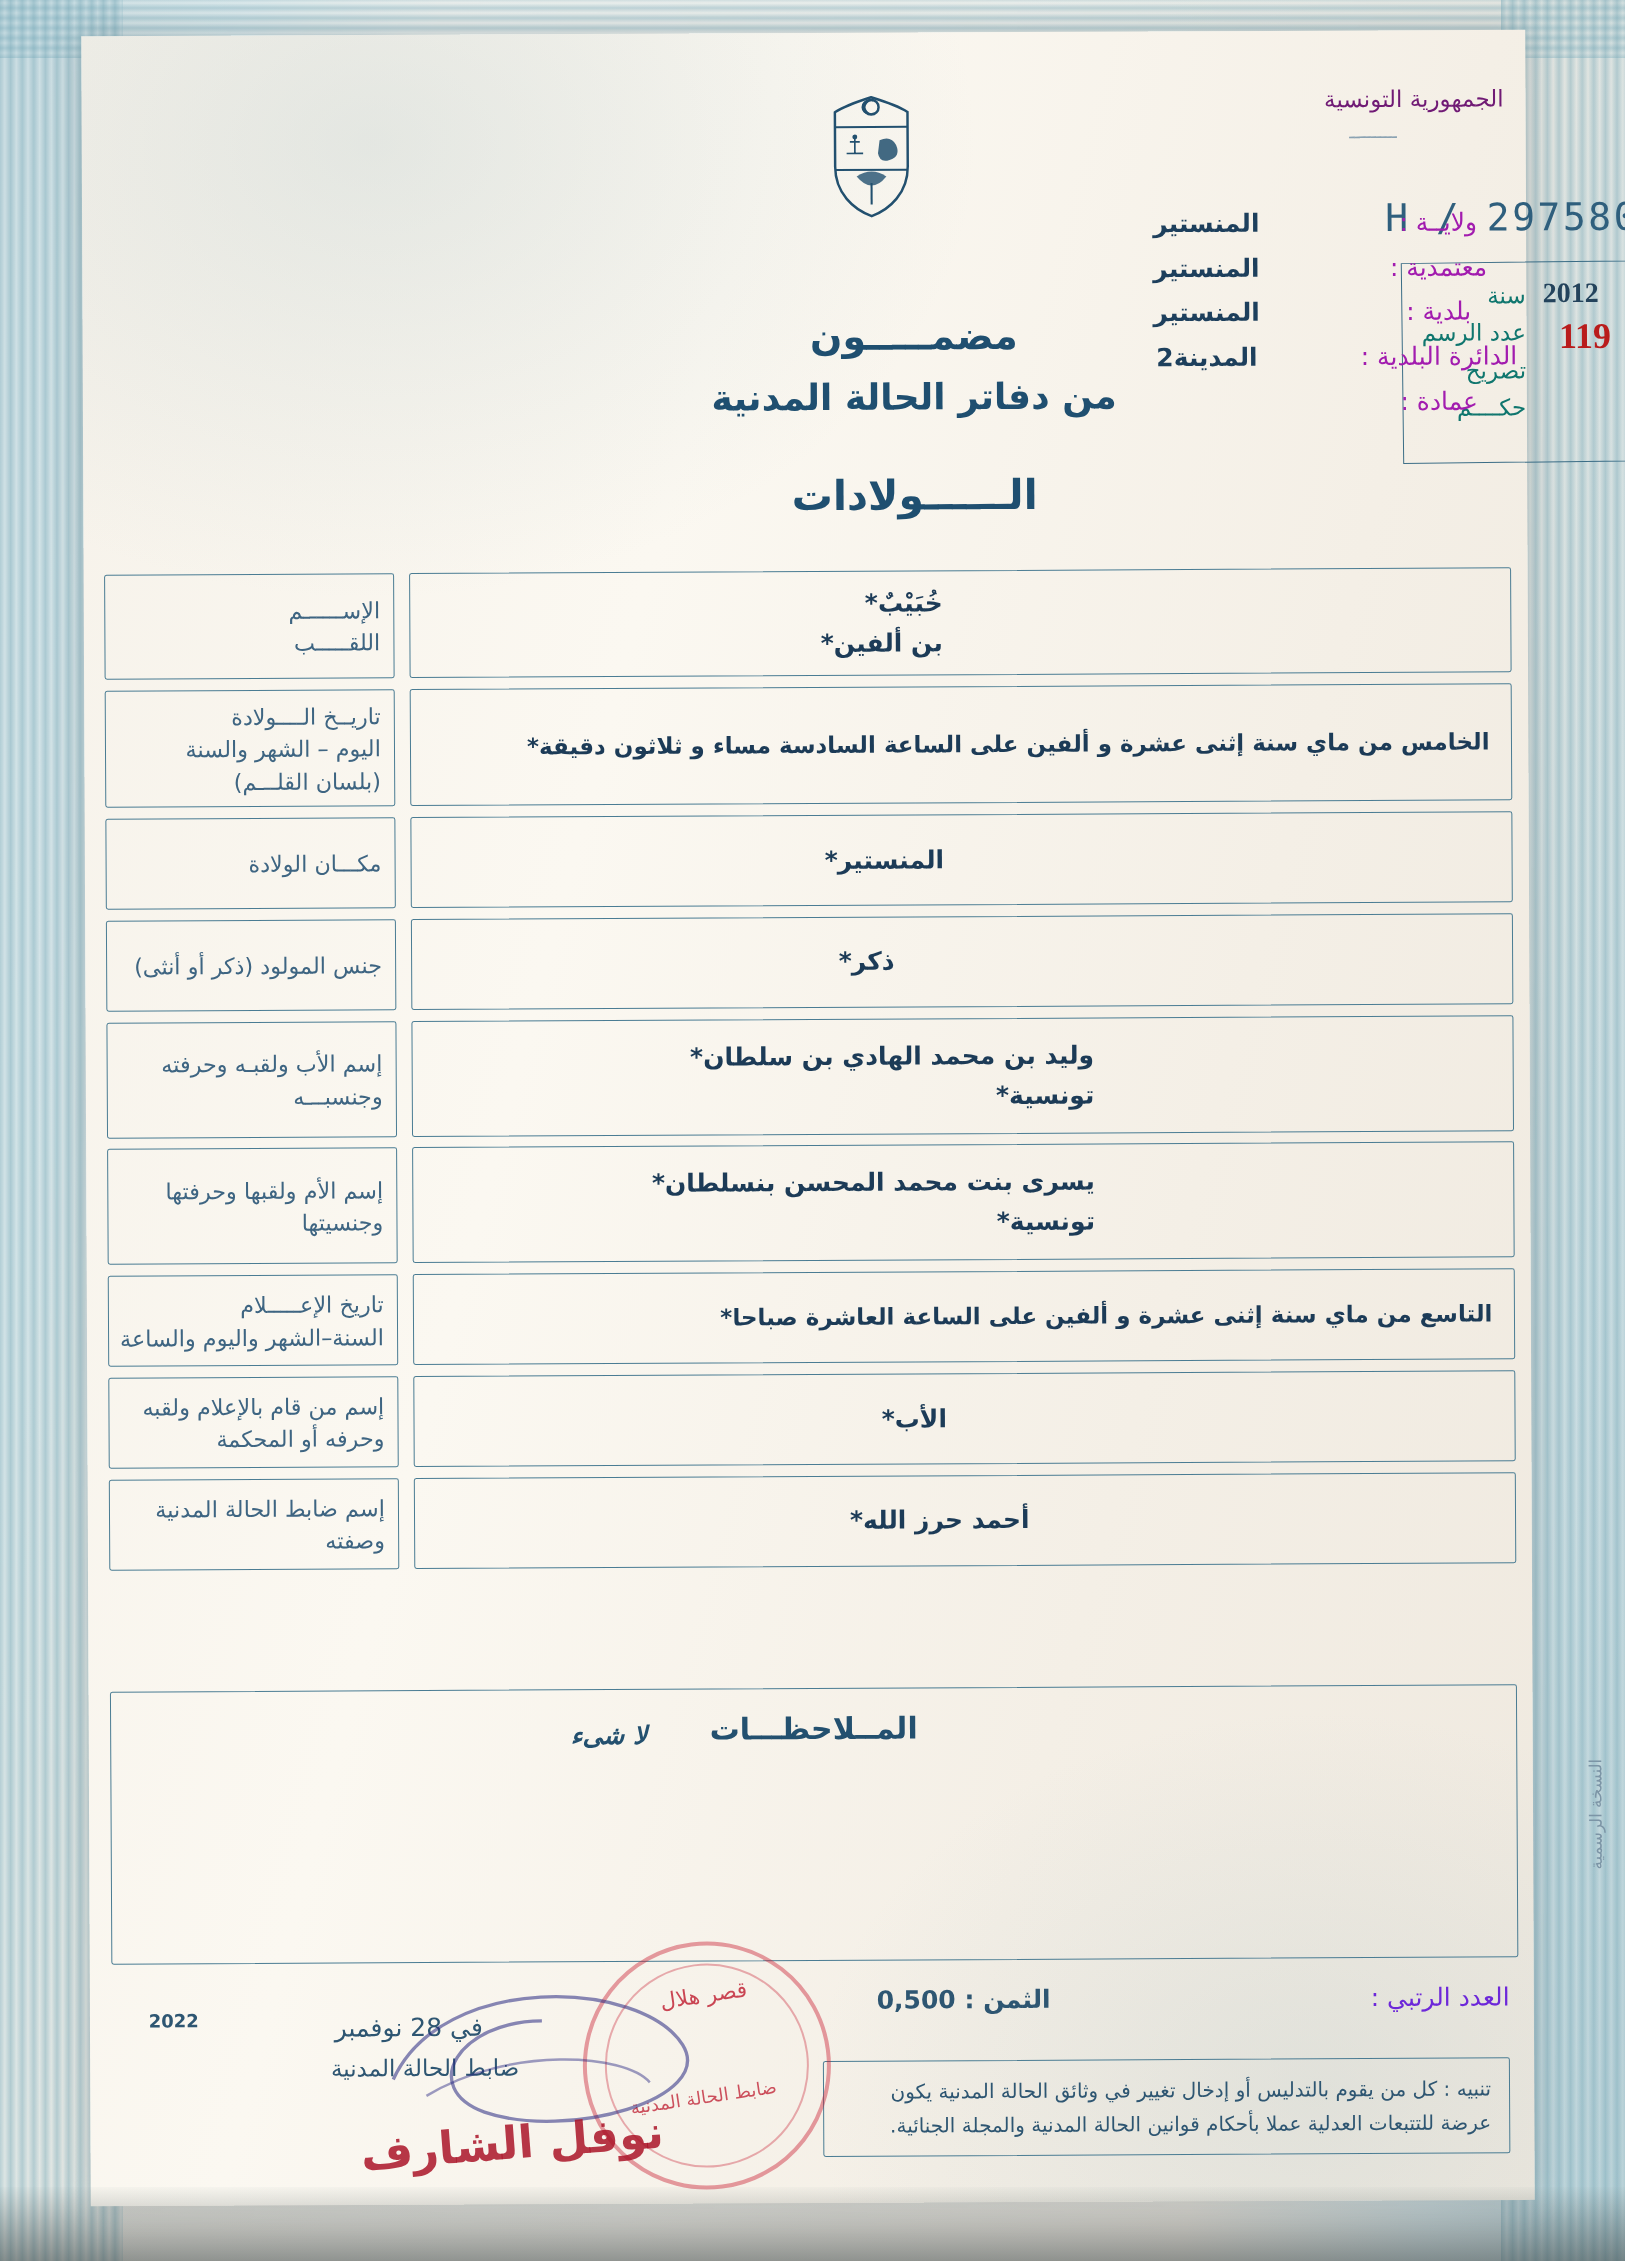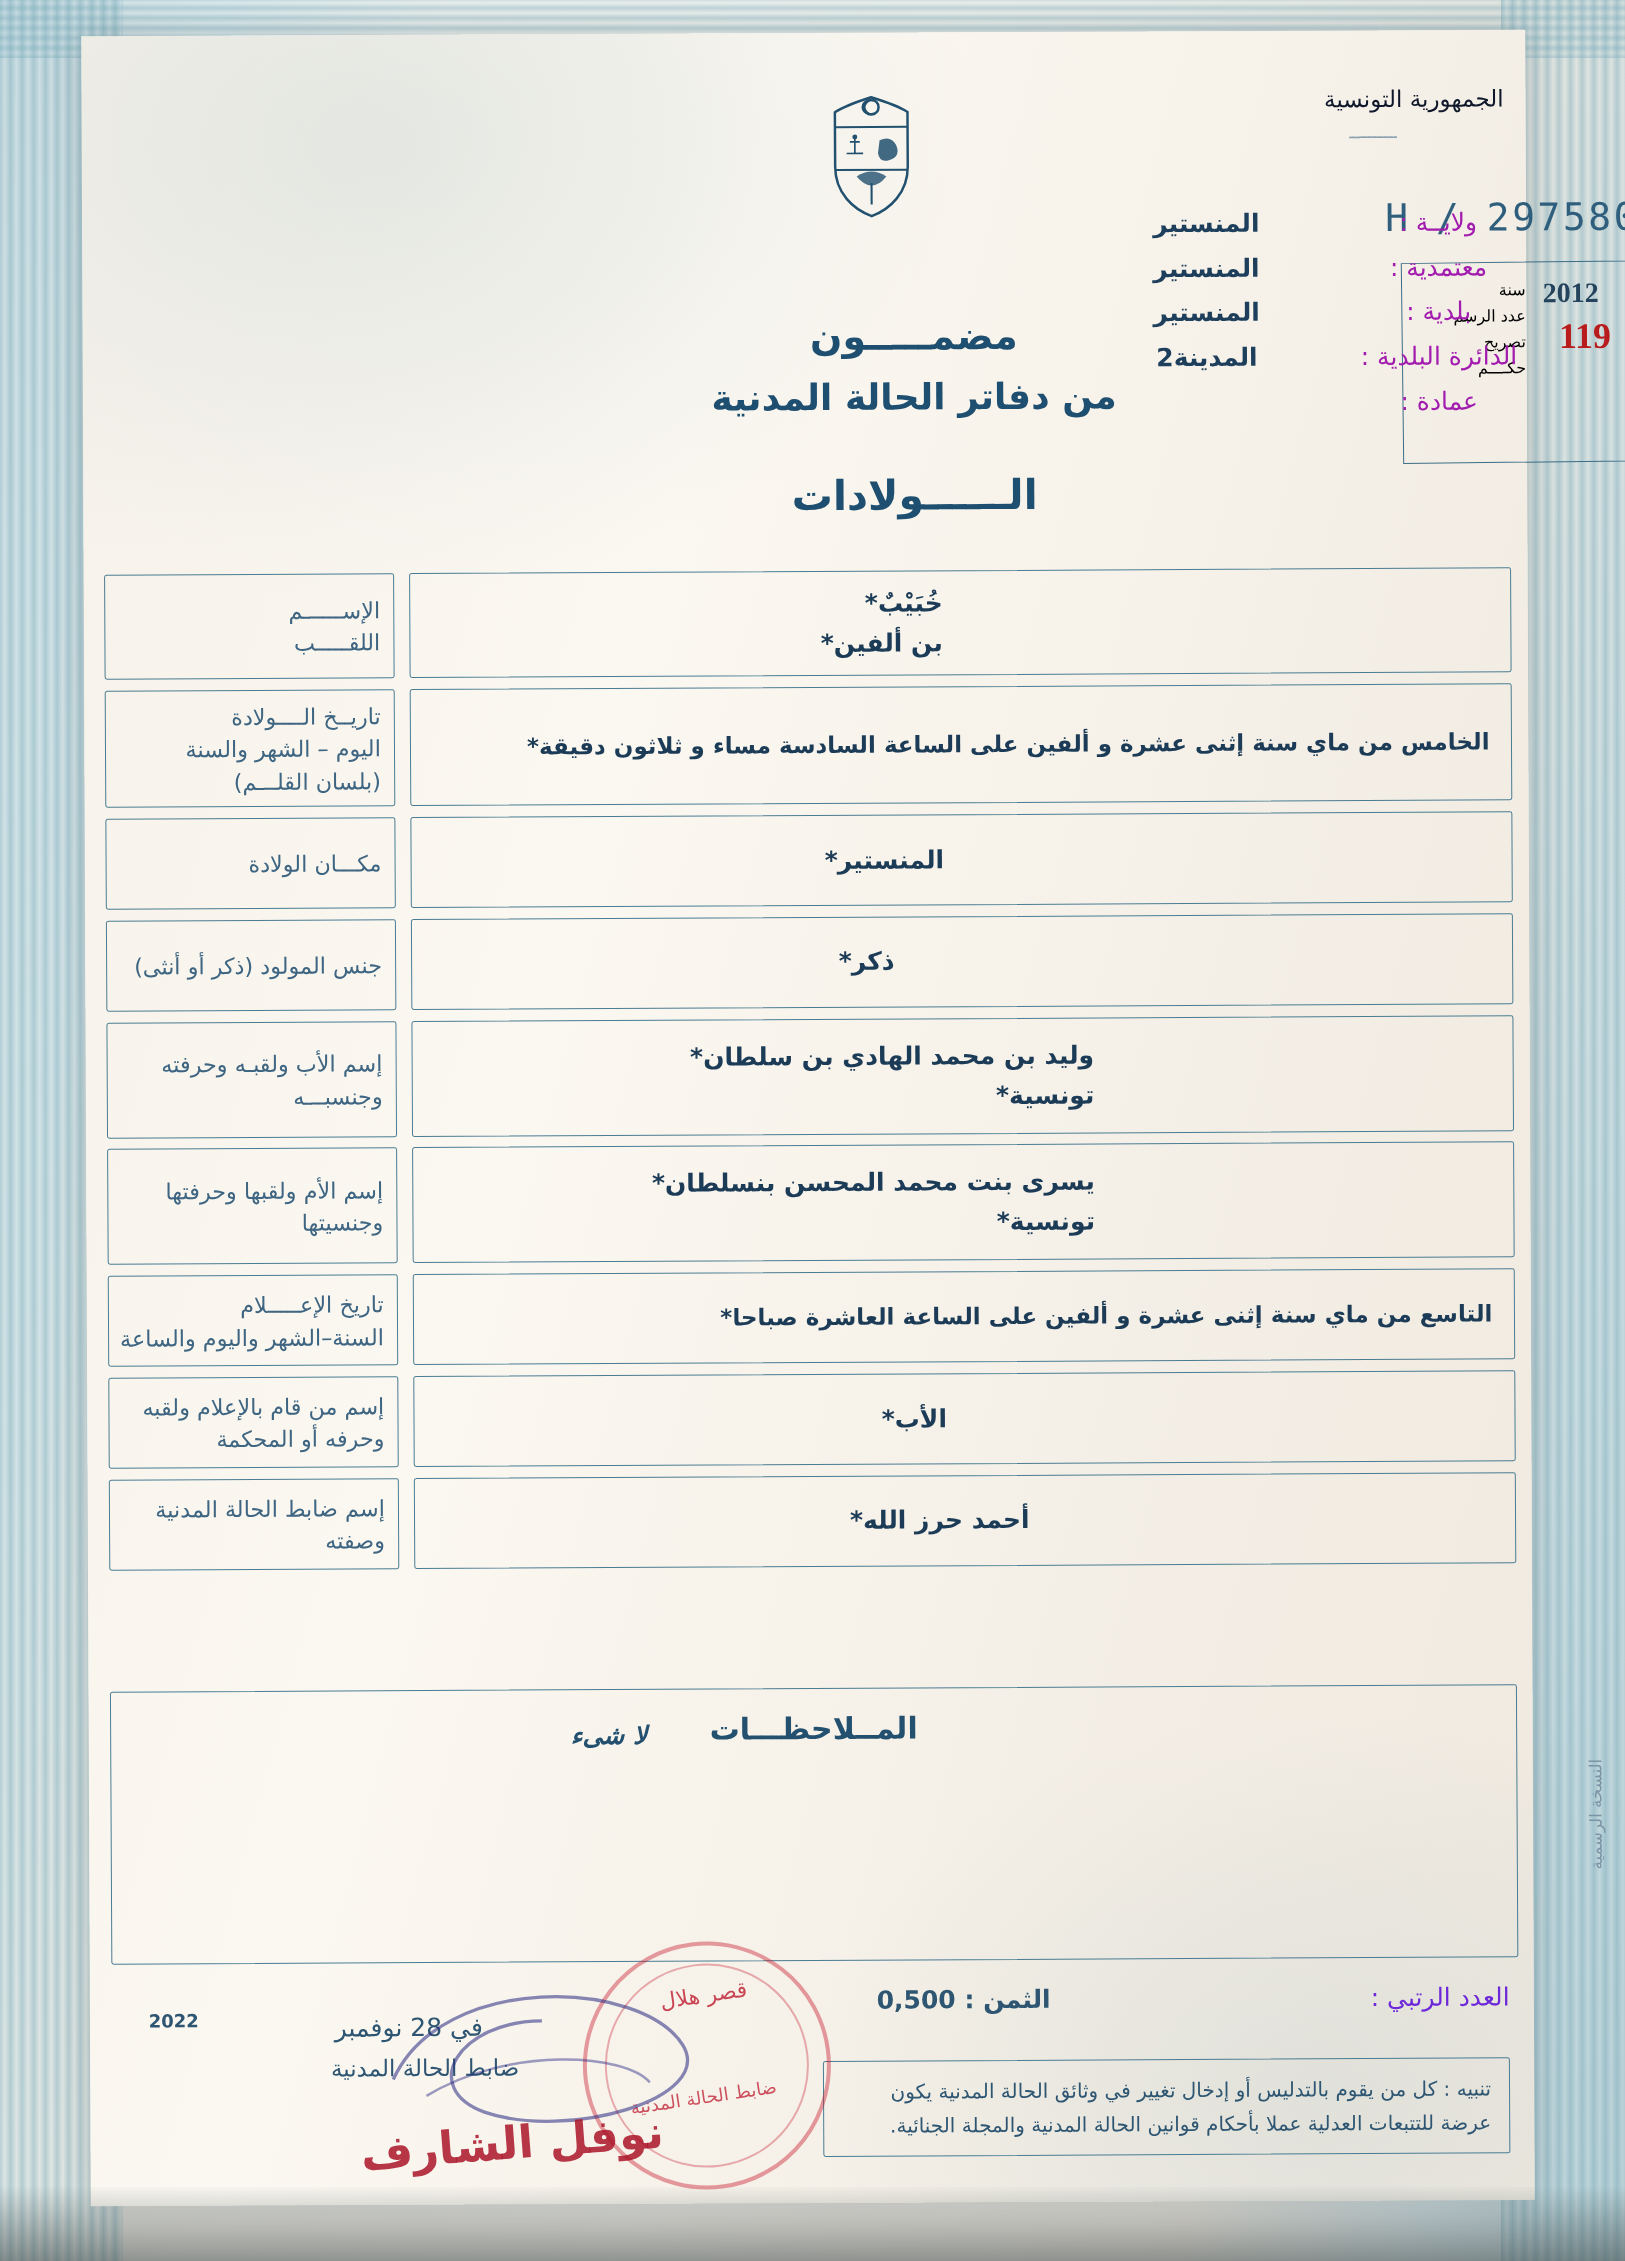--- a/index.html
+++ b/index.html
@@ -104,21 +104,21 @@
     font-weight: bold; font-size: 28px; color: #24435c;
   }
   .stamp-num {
     position: absolute; left: 1564px; top: 319px;
     font-family: "Liberation Serif", serif;
     font-weight: bold; font-size: 36px; color: #b91c1c;
   }
   .stamp-labels {
     position: absolute; left: 1440px; top: 281px;
     width: 91px; text-align: right;
-    font-size: 16px; line-height: 1.62; color: #000000;
+    font-size: 23px; line-height: 1.62; color: #0f766e;
   }
   .stamp-labels div { white-space: nowrap; }
 
   .emblem {
     position: absolute;
     left: 828px;
     top: 91px;
     width: 99px;
     height: 132px;
   }
@@ -138,21 +138,21 @@
   }
   .title-3 {
     position: absolute; left: 712px; top: 472px; width: 414px;
     text-align: center;
     font-size: 41px; font-weight: bold; letter-spacing: 5px;
     color: #1f4f70;
   }
 
   .rep-title {
     position: absolute; right: 116px; top: 89px;
-    font-size: 23px; color: #0f172a;
+    font-size: 23px; color: #701a75;
     letter-spacing: 0.8px;
   }
   .rep-sub {
     position: absolute; right: 223px; top: 124px;
     font-size: 18px; color: #8aa2b2;
   }
 
   .admin {
     position: absolute;
     right: 99px;

